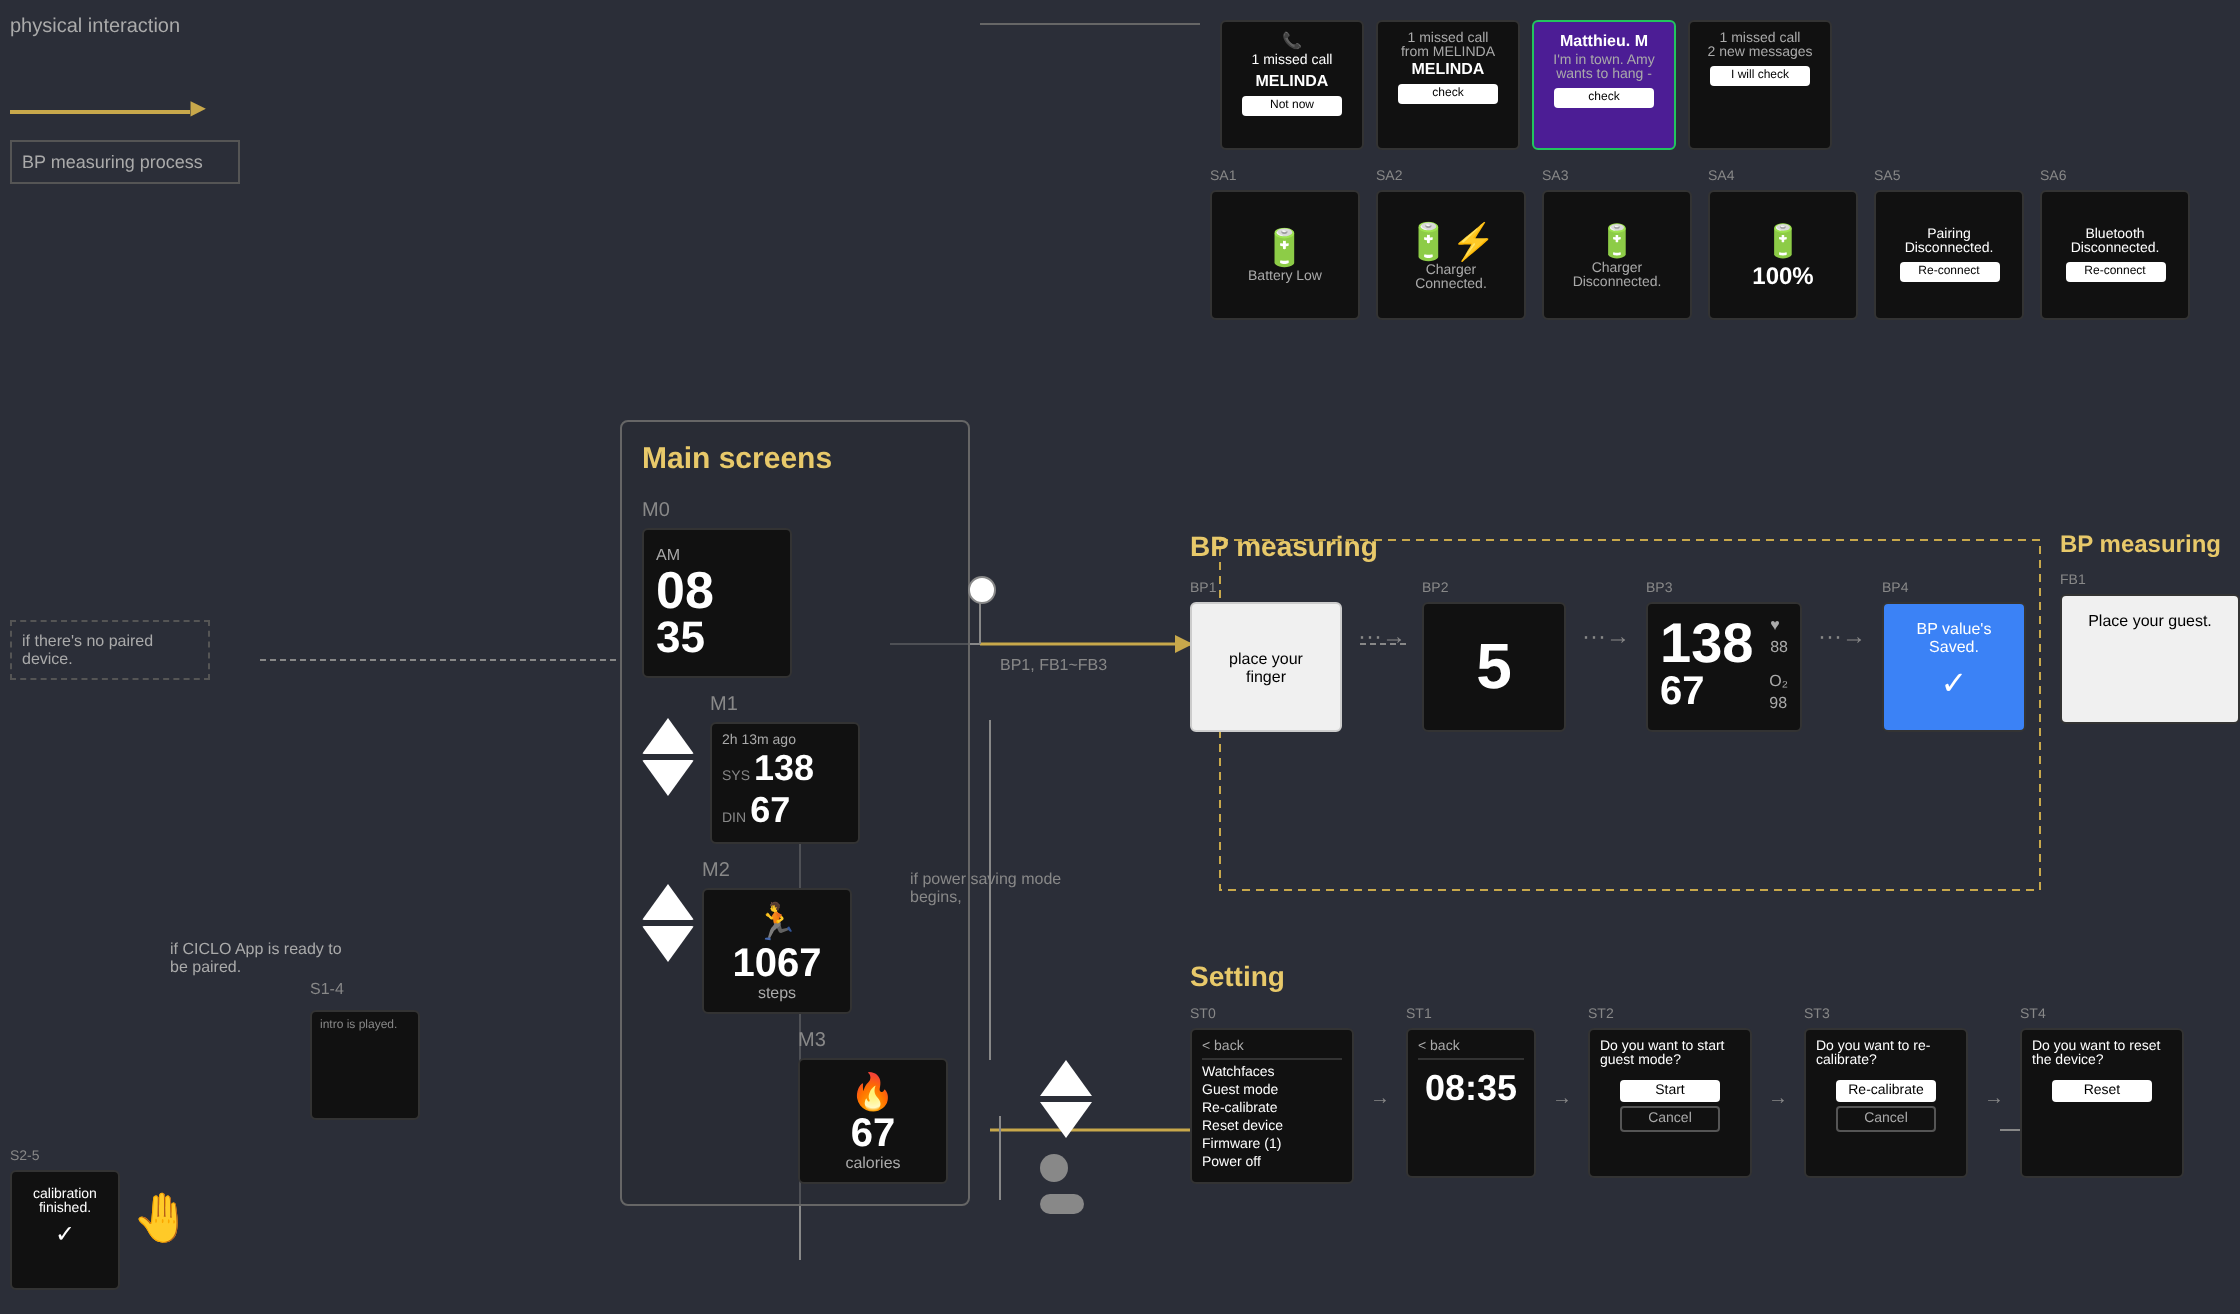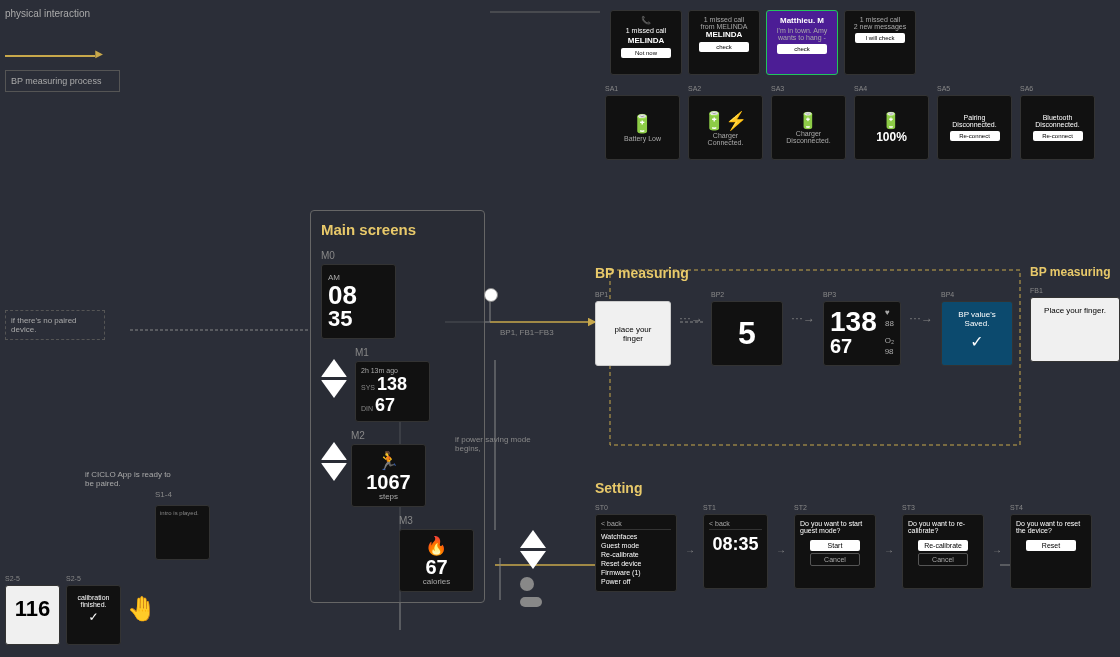--- a/index.html
+++ b/index.html
@@ -330,26 +330,20 @@
     <span>if CICLO App is ready to be paired.</span>
   </div>
 
   <div class="s1-4-label">S1-4</div>
   <div class="s1-4-card">
     <div style="font-size:6px; color:#888; margin-bottom:3px;">intro is played.</div>
   </div>
 
   <div class="s2-5-cards">
 
-    <div>
-      <div style="font-size:7px; color:#888; margin-bottom:3px;">S2-5</div>
-      <div class="s2-card white-bg">
-        <div style="font-size:22px; font-weight:bold; color:#000; text-align:center; margin-top:6px;">116</div>
-      </div>
-    </div>
     <div>
       <div style="font-size:7px; color:#888; margin-bottom:3px;">S2-5</div>
       <div class="s2-card">
         <div style="font-size:7px; color:#fff; margin-top:4px; text-align:center;">calibration finished.</div>
         <div style="font-size:12px; color:#fff; text-align:center; margin-top:2px;">✓</div>
       </div>
     </div>
 
     <div style="font-size:24px; color:#fff; margin-top:20px;">🤚</div>
   </div>
@@ -542,33 +536,33 @@
               <span>98</span>
             </div>
           </div>
         </div>
       </div>
 
       <div style="display:flex; align-items:center; margin-top:20px; color:#888; font-size:12px;">···→</div>
 
       <div>
         <div style="font-size:7px; color:#888; margin-bottom:3px;">BP4</div>
-        <div style="background:#0c4a6e; border:1px solid #333; border-radius:3px; padding:8px; width:72px; min-height:65px; color:#fff; text-align:center;">
+        <div style="background:#3b82f6; border:1px solid #333; border-radius:3px; padding:8px; width:72px; min-height:65px; color:#fff; text-align:center;">
           <div style="font-size:8px; color:#fff; margin-bottom:4px;">BP value's Saved.</div>
           <div style="font-size:16px; color:#fff;">✓</div>
         </div>
       </div>
     </div>
   </div>
 
   <div class="fb-section">
     <div style="font-size:12px; color:#e8c96a; font-weight:bold; margin-bottom:8px;">BP measuring</div>
     <div style="font-size:7px; color:#888; margin-bottom:3px;">FB1</div>
     <div class="fb-card">
-      <div style="font-size:8px; text-align:center;">Place your finger.</div>
+      <div style="font-size:8px; text-align:center;">Place your guest.</div>
     </div>
   </div>
 
   <div class="if-power-text">if power saving mode begins,</div>
 
   <div class="setting-section">
     <div style="font-size:14px; color:#e8c96a; font-weight:bold; margin-bottom:8px;">Setting</div>
 
     <div style="position:absolute; left:-75px; top:50px; display:flex; flex-direction:column; gap:3px;">
       <div style="width:26px; height:18px; background:#fff; clip-path:polygon(50% 0%, 0% 100%, 100% 100%);"></div>

